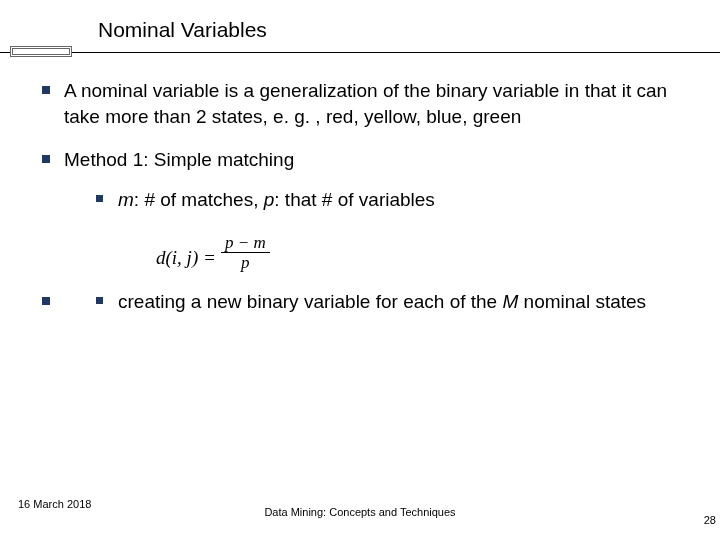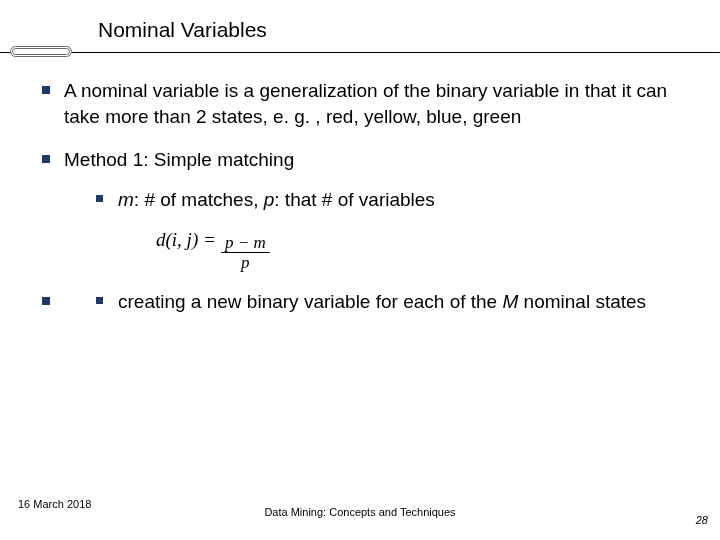--- a/index.html
+++ b/index.html
@@ -1,15 +1,15 @@
 <!DOCTYPE html>
 <html><head>
 <meta charset="utf-8">
 <style>
-  * { box-sizing: border-box; margin: 0; padding: 0; border-radius: 21px; }
+  * { box-sizing: border-box; margin: 0; padding: 0; }
   html, body { width: 720px; height: 540px; overflow: hidden; }
   body {
     font-family: Verdana, Arial, sans-serif;
     background: #fff;
     color: #000;
     position: relative;
   }
   .slide {
     width: 720px;
     height: 540px;
@@ -97,21 +97,21 @@
   }
   .italic { font-style: italic; }
   .formula-wrap {
     margin-top: 14px;
     margin-left: 38px;
   }
   .formula {
     font-family: "Times New Roman", serif;
     font-size: 19px;
     display: inline-flex;
-    align-items: flex-start;
+    align-items: flex-end;
     gap: 6px;
   }
   .frac {
     display: inline-flex;
     flex-direction: column;
     align-items: center;
     line-height: 1.0;
     vertical-align: middle;
     margin-top: 7px;
   }
@@ -129,21 +129,21 @@
   .footer {
     position: absolute;
     bottom: 14px;
     left: 0;
     width: 720px;
     font-size: 11px;
     color: #000;
   }
   .footer .date { position: absolute; left: 18px; bottom: 16px; }
   .footer .center { position: absolute; left: 0; width: 720px; text-align: center; bottom: 8px; }
-  .footer .num { position: absolute; right: 12px; bottom: 0; font-style: italic; }
+  .footer .num { position: absolute; right: 4px; bottom: 0; }
 </style>
 </head>
 <body>
 <div class="slide">
 
   <div class="title-area">Nominal Variables</div>
 
   <div class="deco">
     <div class="hline"></div>
     <div class="box-outer"></div>

